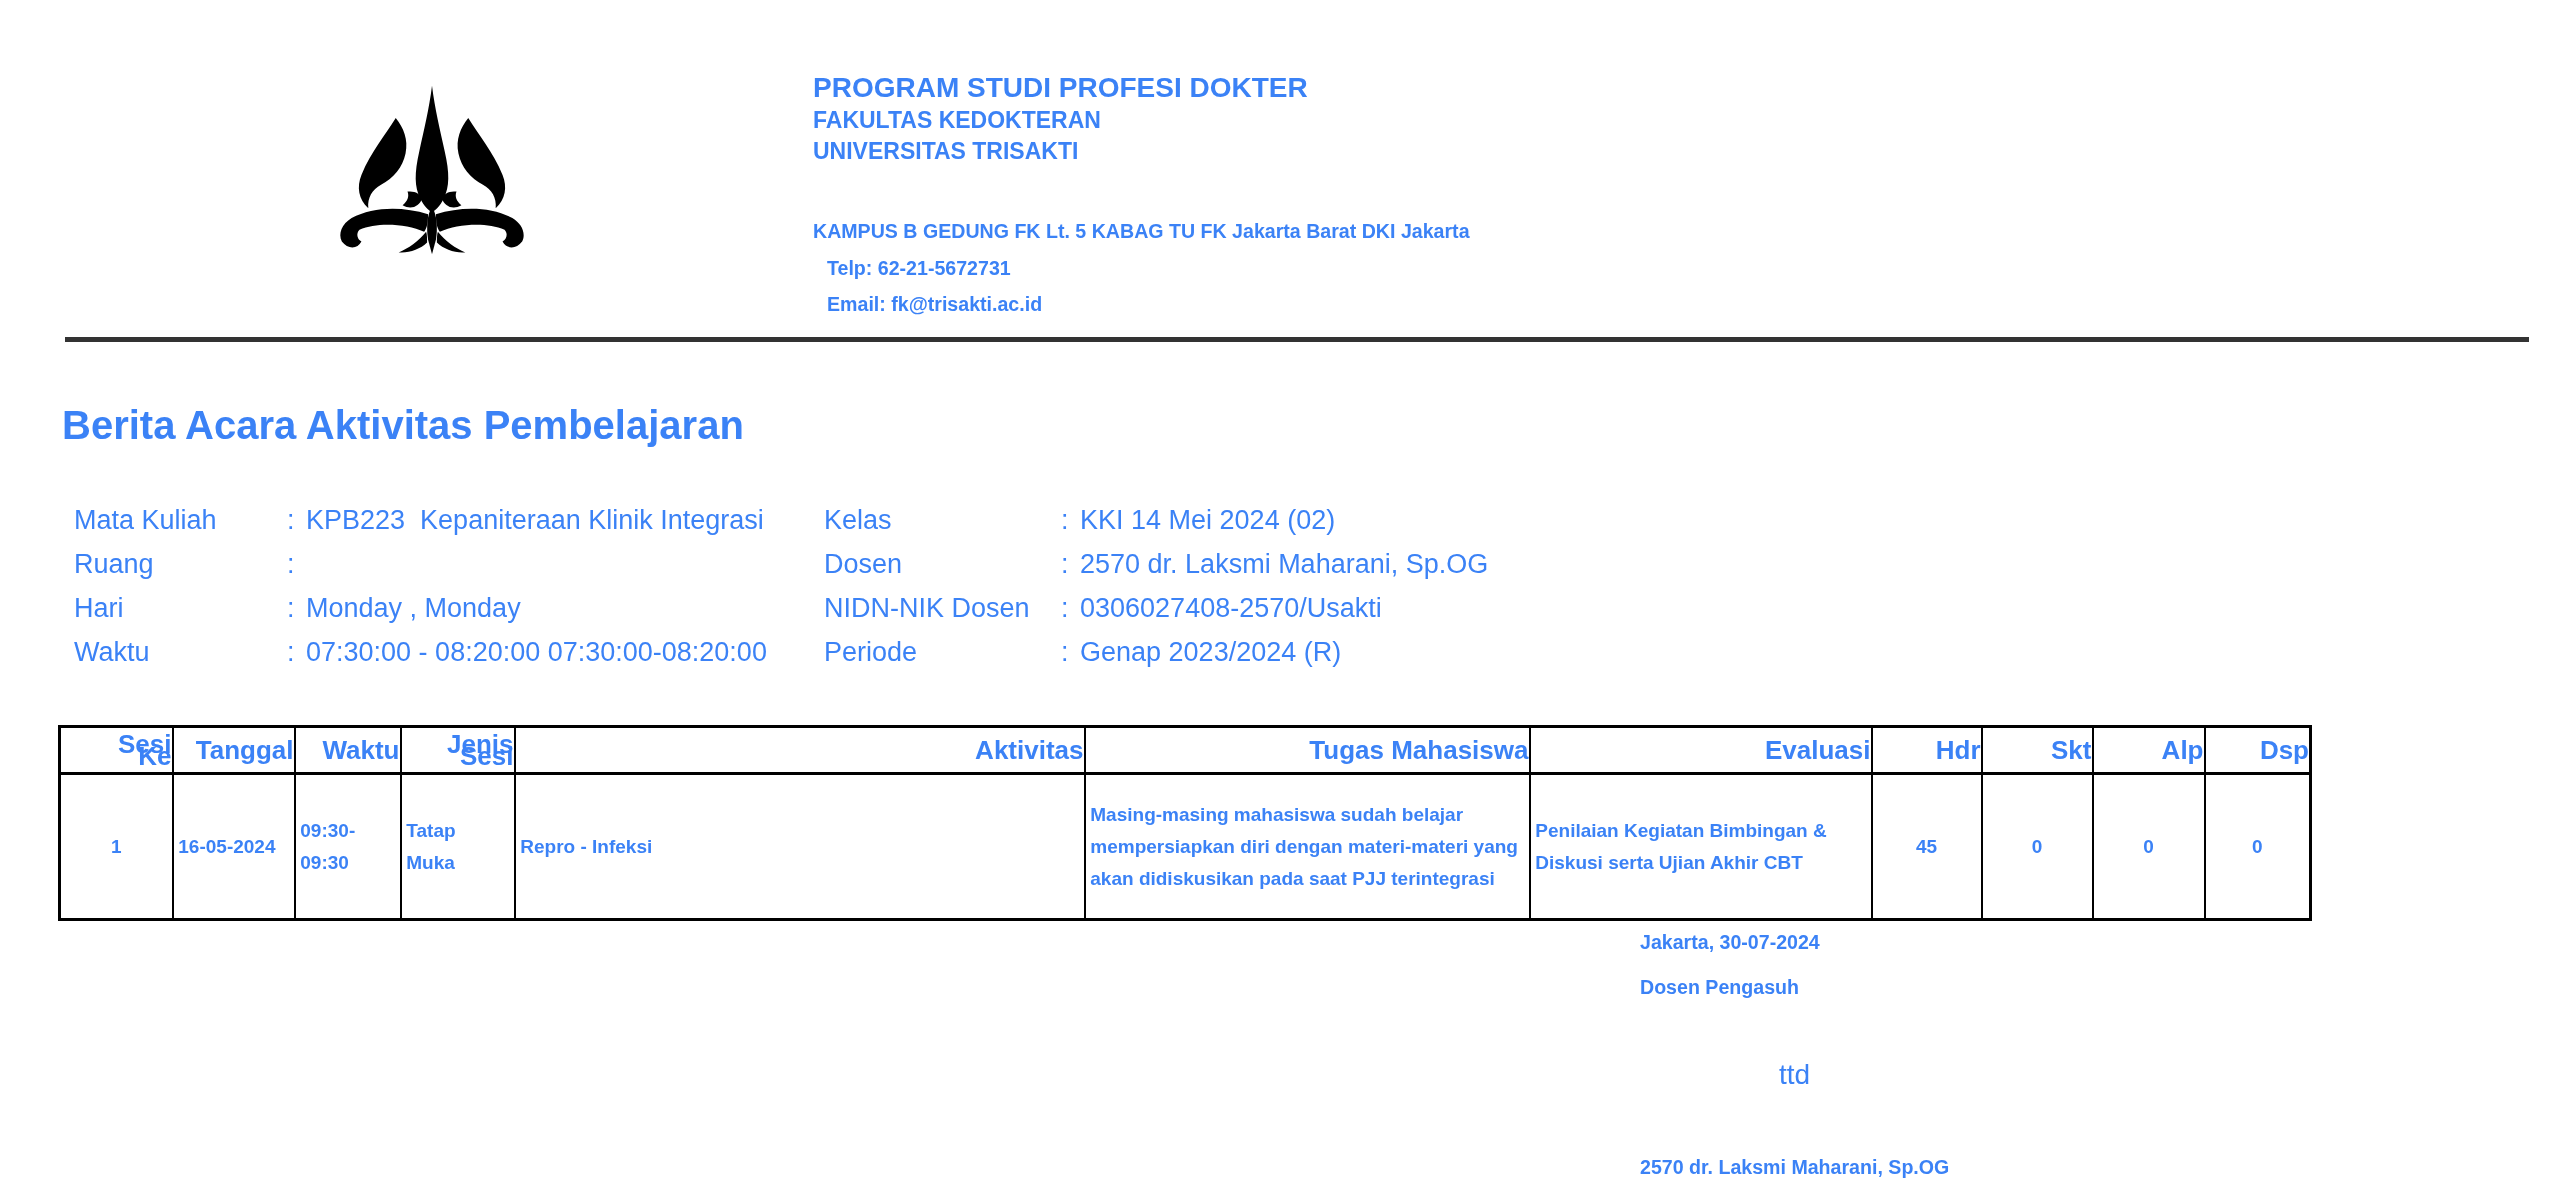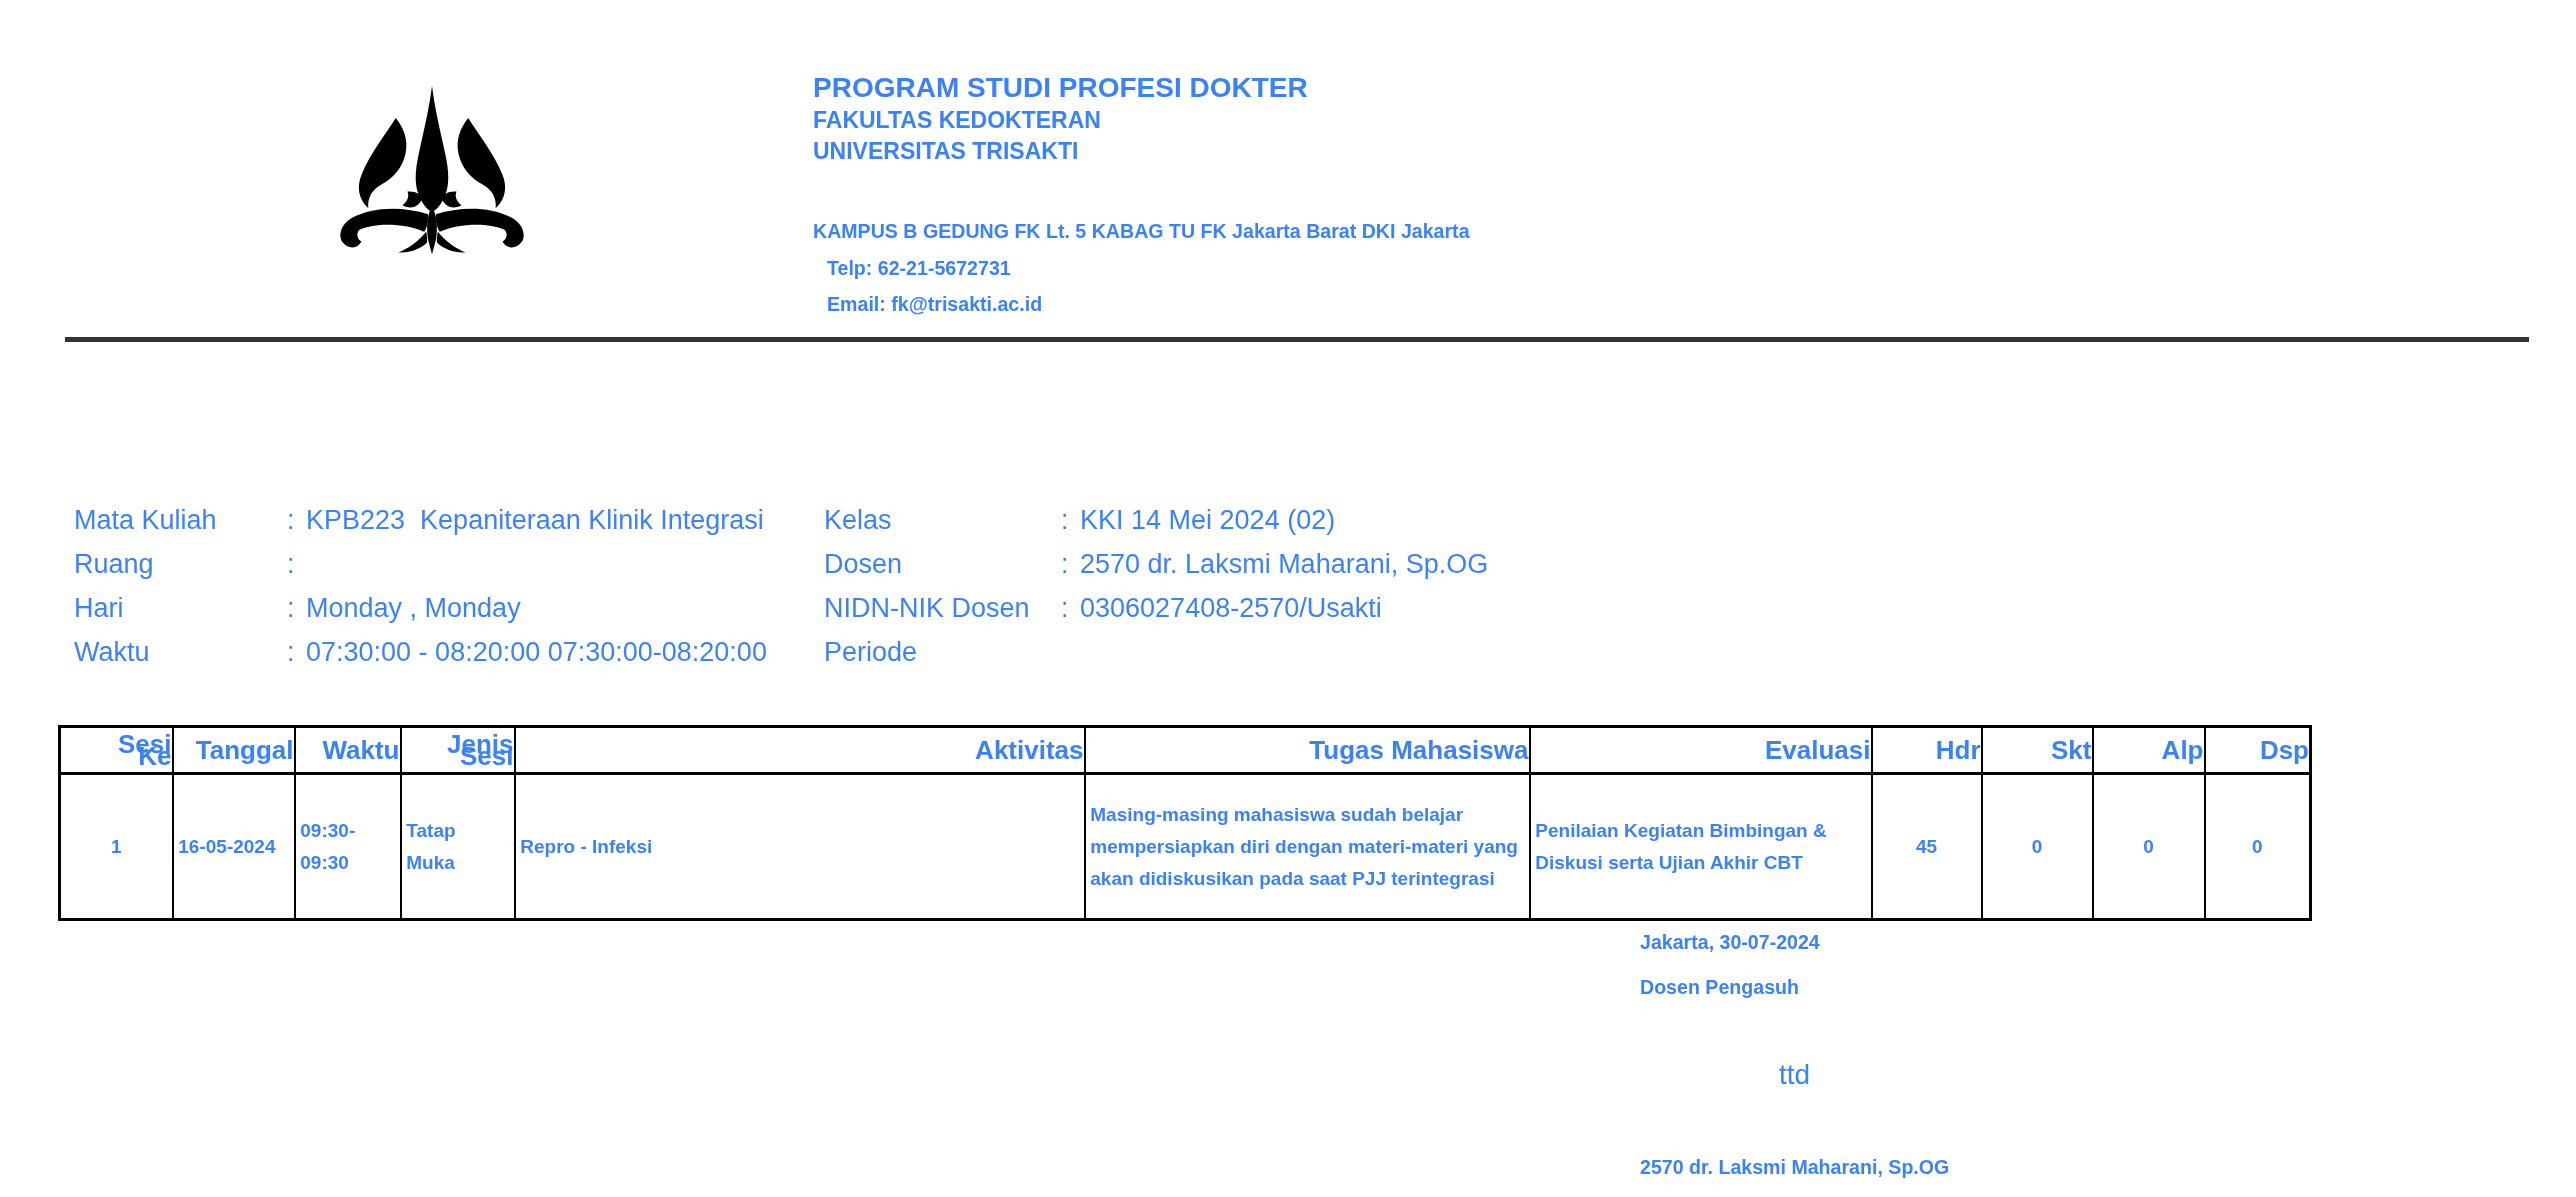--- a/index.html
+++ b/index.html
@@ -96,20 +96,21 @@
     <div class="lh-program">PROGRAM STUDI PROFESI DOKTER</div>
     <div class="lh-faculty">FAKULTAS KEDOKTERAN</div>
     <div class="lh-univ">UNIVERSITAS TRISAKTI</div>
     <div class="lh-addr">KAMPUS B GEDUNG FK Lt. 5 KABAG TU FK Jakarta Barat DKI Jakarta</div>
     <div class="lh-phone">Telp: 62-21-5672731</div>
     <div class="lh-email">Email: fk@trisakti.ac.id</div>
   </div>
 
   <div class="separator"></div>
 
+  <div class="doc-title">Berita Acara Aktivitas Pembelajaran</div>
 
   <div class="details">
 
     <div class="dlabel">Mata Kuliah</div>
     <div class="dval"><span>:</span><span class="vtext">KPB223  Kepaniteraan Klinik Integrasi</span></div>
     <div class="dlabel">Kelas</div>
     <div class="dval"><span>:</span><span class="vtext">KKI 14 Mei 2024 (02)</span></div>
 
     <div class="dlabel">Ruang</div>
     <div class="dval"><span>:</span><span class="vtext"></span></div>
@@ -117,20 +118,21 @@
     <div class="dval"><span>:</span><span class="vtext">2570 dr. Laksmi Maharani, Sp.OG</span></div>
 
     <div class="dlabel">Hari</div>
     <div class="dval"><span>:</span><span class="vtext">Monday , Monday</span></div>
     <div class="dlabel">NIDN-NIK Dosen</div>
     <div class="dval"><span>:</span><span class="vtext">0306027408-2570/Usakti</span></div>
 
     <div class="dlabel">Waktu</div>
     <div class="dval"><span>:</span><span class="vtext">07:30:00 - 08:20:00 07:30:00-08:20:00</span></div>
     <div class="dlabel">Periode</div>
+    <div class="dval"><span>:</span><span class="vtext">Genap 2023/2024 (R)</span></div>
   </div>
 
   <table class="doc-table">
     <colgroup>
       <col style="width:113px">
         <col style="width:122px">
         <col style="width:106px">
         <col style="width:114px">
       <col style="width:570px">
         <col style="width:445px">

